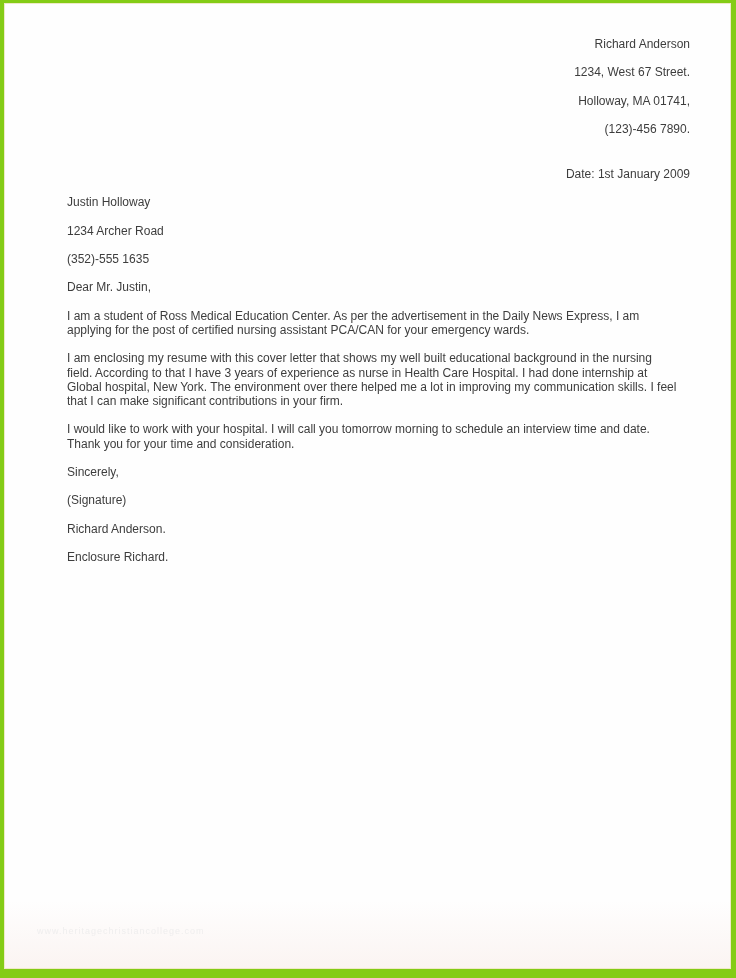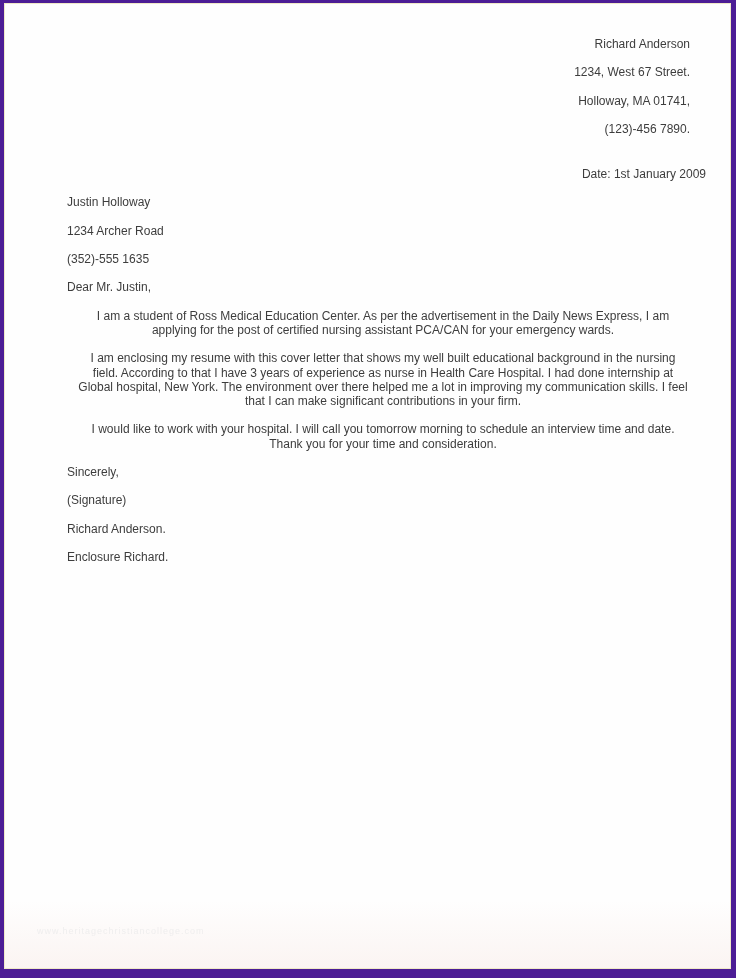--- a/index.html
+++ b/index.html
@@ -1,20 +1,20 @@
 <!DOCTYPE html>
 <html><head>
 <meta charset="utf-8">
 <style>
   html, body { margin: 0; padding: 0; }
   .frame {
     position: relative;
     width: 736px;
     height: 978px;
-    background: #4c1d95;
+    background: #84cc16;
     overflow: hidden;
     font-family: "Liberation Sans", sans-serif;
   }
   .page {
     position: absolute;
     left: 4px;
     top: 3px;
     right: 5px;
     bottom: 9px;
     background: linear-gradient(#fefefe, #fefefe 93%, #fbf4f2);
@@ -28,30 +28,29 @@
     line-height: 14.3px;
     color: #3d3d3d;
   }
   .content p { margin: 0 0 14px 0; }
   .sender {
     text-align: right;
     padding: 33px 40px 0 0;
   }
   .date-block {
     text-align: right;
-    padding-right: 24px;
+    padding-right: 40px;
   }
   .date-block p { margin-top: 31px; }
   .recipient, .body-block, .closing-block {
     padding-left: 62px;
   }
   .body-block p {
     white-space: pre-line;
     width: 632px;
-    text-align: center;
   }
   .watermark {
     position: absolute;
     left: 32px;
     top: 920px;
     font-size: 9px;
     letter-spacing: 1px;
     color: #efeeee;
     user-select: none;
   }

